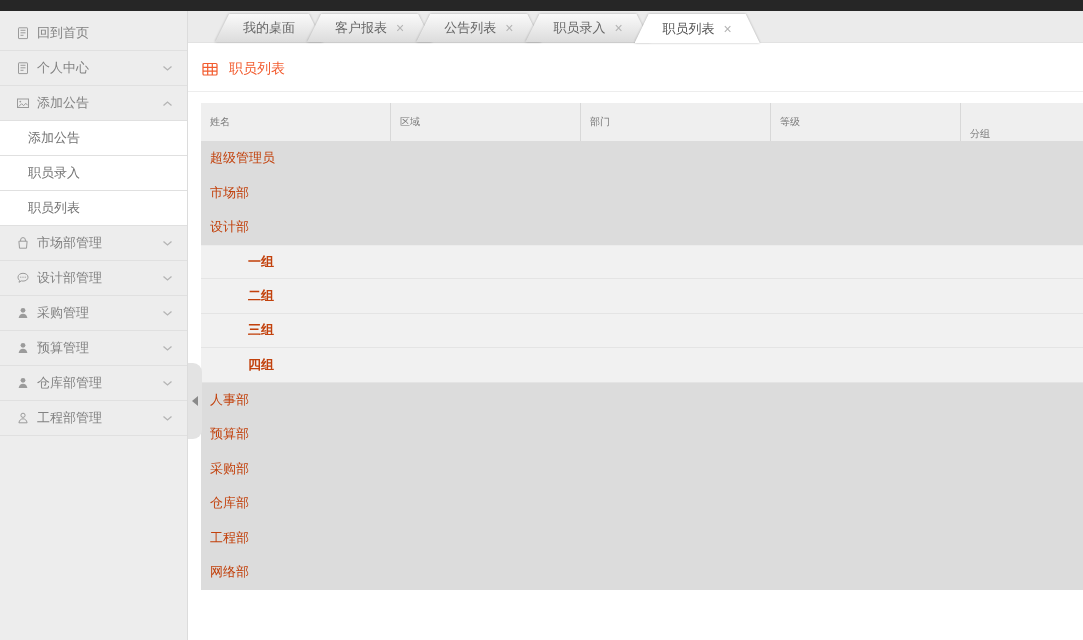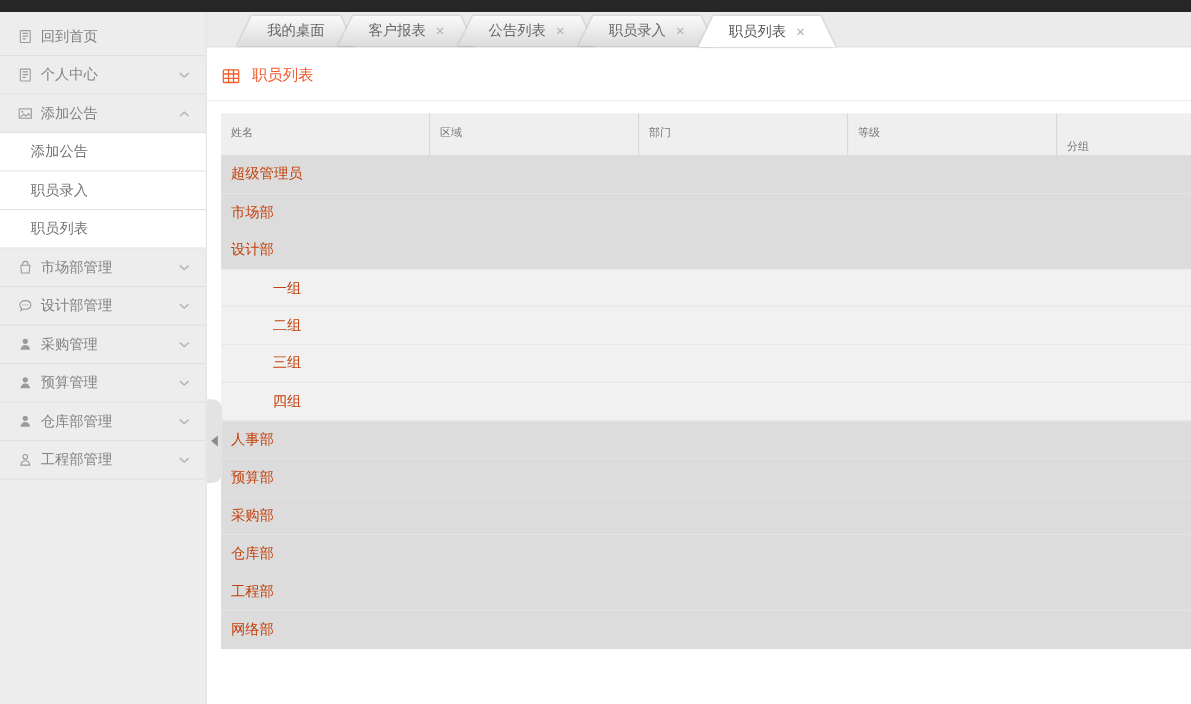--- a/index.html
+++ b/index.html
@@ -51,21 +51,21 @@
 
   
   .table { margin:11px 0 0 13px; }
   .thead { display:flex; height:38px; background:#efefef; }
   .th { width:190px; padding-left:9px; font-size:10px; color:#777;
     line-height:38px; border-right:1px solid #d8d8d8; }
   .th:last-child { flex:1; border-right:none;margin-top:12px; }
   .row { height:34.5px; display:flex; align-items:center;
     font-size:13px; color:#c2410c; padding-left:9px; cursor:pointer; }
   .row.dept { background:#dcdcdc; }
-  .row.sub { background:#f1f1f1; padding-left:47px; border-bottom:1px solid #e4e4e4; }
+  .row.sub { background:#f1f1f1; padding-left:47px; border-bottom:1px solid #e4e4e4;font-weight:bold; }
   .row.sub.first { border-top:1px solid #ececec; }
 </style>
 </head>
 <body>
 
 <div class="topbar"></div>
 
 <div class="app">
 
   <aside class="sidebar">

